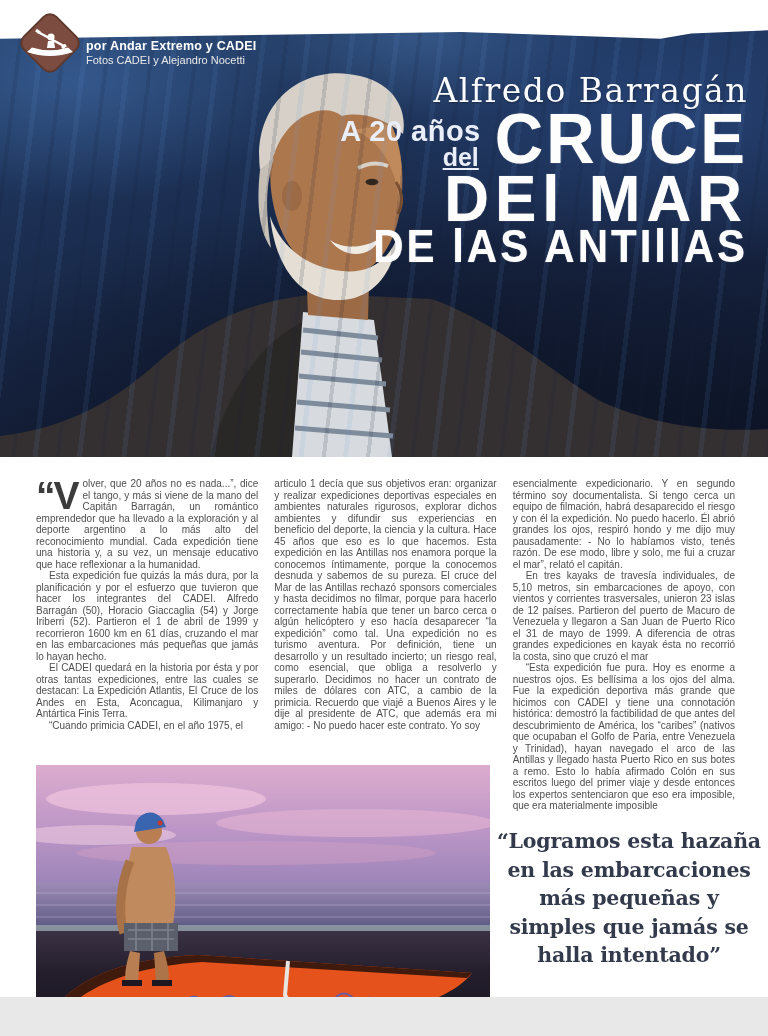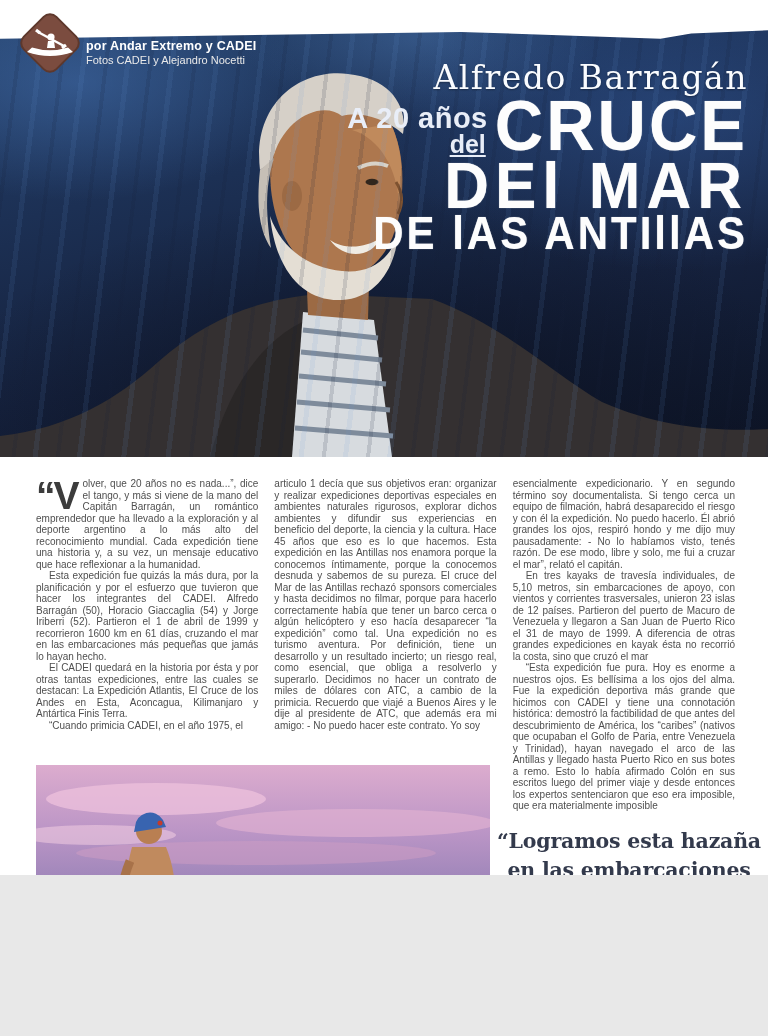--- a/index.html
+++ b/index.html
@@ -1,16 +1,16 @@
 <!DOCTYPE html>
 <html><head>
 <meta charset="utf-8">
 <style>
   html,body{margin:0;padding:0;background:#e8e8e8;}
-  .page{position:relative;width:768px;height:875px;background:#ffffff;overflow:hidden;
+  .page{position:relative;width:768px;height:997px;background:#ffffff;overflow:hidden;
         font-family:"Liberation Sans",sans-serif;margin:0 auto;}
 
   
   .top-photo{position:absolute;left:0;top:0;width:768px;height:457px;
     background:
       radial-gradient(ellipse 320px 170px at 10% 18%, rgba(70,115,180,.50), transparent 70%),
       radial-gradient(ellipse 420px 210px at 88% 26%, rgba(52,92,160,.45), transparent 72%),
       radial-gradient(ellipse 260px 120px at 55% 8%, rgba(90,140,205,.35), transparent 70%),
       radial-gradient(ellipse 560px 300px at 50% 95%, rgba(12,18,34,.95), transparent 80%),
       linear-gradient(168deg,#27456f 0%,#1d3257 32%,#15213d 66%,#0c1324 100%);}
@@ -24,25 +24,25 @@
       clip-path:polygon(0 0,100% 0,100% 72%,90% 80%,86% 92%,60% 76%,0 92%);z-index:3;}
   .logo-wrap{position:absolute;left:21px;top:14px;width:58px;height:58px;z-index:5;}
   .logo-diamond{position:absolute;inset:5px;transform:rotate(45deg);background:#7b4c3f;
       border:2px solid #5e382c;border-radius:10px;}
   .logo-wrap svg{position:absolute;inset:0;}
   .credits{position:absolute;left:86px;top:39px;z-index:4;color:#ffffff;}
   .credit-bold{font-size:12.5px;font-weight:bold;letter-spacing:.2px;}
   .credit-light{font-size:11px;color:#e9e9e9;margin-top:1px;}
 
   
-  .title-block{position:absolute;top:58px;right:20px;text-align:right;z-index:2;color:#fff;}
+  .title-block{position:absolute;top:71px;right:20px;text-align:right;z-index:2;color:#fff;}
   .author{font-family:"DejaVu Serif",serif;font-size:33px;letter-spacing:1.5px;color:#fafcff;
       text-shadow:0 1px 2px rgba(0,0,0,.35);}
   .row2{display:flex;justify-content:flex-end;align-items:flex-start;margin-top:1px;}
-  .kicker{margin-right:7px;margin-top:7px;color:#e9eef8;}
+  .kicker{margin-right:14px;margin-top:7px;color:#e9eef8;}
   .kicker-top{font-size:29px;font-weight:bold;line-height:27px;letter-spacing:.5px;}
   .kicker-bottom{font-size:25px;font-weight:bold;line-height:24px;padding-right:2px;text-decoration:underline;}
   .t1{font-size:67px;font-weight:bold;line-height:55px;letter-spacing:3px;transform:scaleY(1.06);}
   .t2{font-size:62px;font-weight:bold;line-height:53px;letter-spacing:6px;margin-top:3px;transform:scaleY(1.06);}
   .t3{font-size:42px;font-weight:bold;line-height:39px;letter-spacing:3px;margin-top:2px;transform:scaleY(1.08);}
   .t1,.t2,.t3{color:#fdfdfd;text-shadow:0 0 1px rgba(255,255,255,.6);}
 
   
   .lead-strip{position:absolute;left:45px;top:406px;width:537px;background:#ffffff;z-index:4;
       padding:5px 8px 7px 8px;font-family:"DejaVu Serif",serif;font-size:19px;line-height:21.5px;

